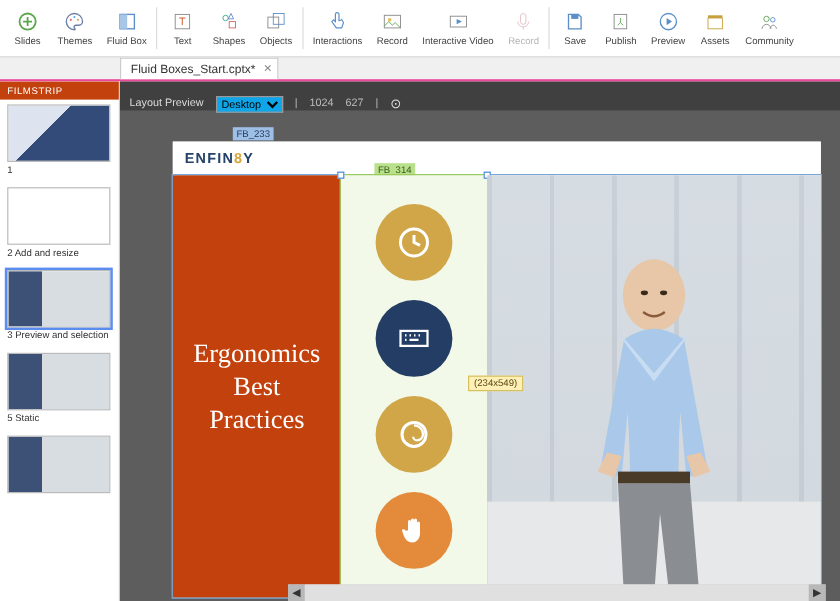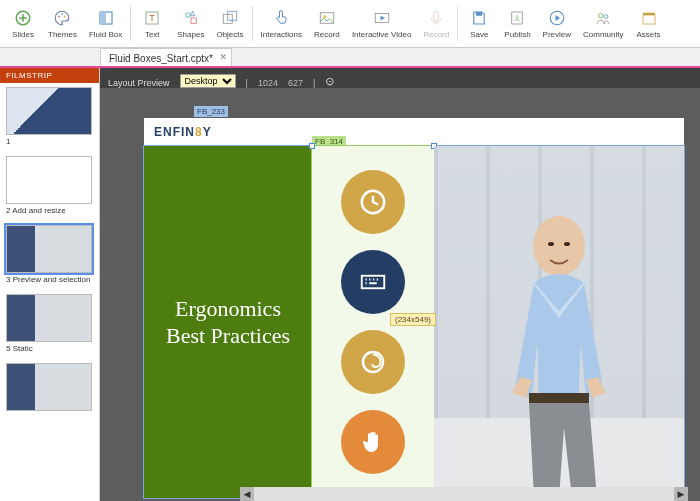--- a/index.html
+++ b/index.html
@@ -14,35 +14,35 @@
   .tab .close { position: absolute; right: 4px; top: 3px; font-size: 9px; color: #888; cursor: pointer; }
   .body { display: flex; height: 433px; }
   .filmstrip { width: 100px; background: #fff; border-right: 1px solid #ccc; display: flex; flex-direction: column; }
   .filmhdr { background: #c2410c; color: #fff; font-size: 8px; padding: 3px 6px; letter-spacing: 0.5px; }
   .thumbs { flex: 1; overflow-y: auto; padding: 4px 6px; }
   .thumb { margin-bottom: 10px; }
   .thumb .timg { width: 86px; height: 48px; background: #fff; border: 1px solid #bbb; position: relative; overflow: hidden; }
   .thumb.sel .timg { outline: 2px solid #5b8def; }
   .thumb .tlbl { font-size: 8px; color: #333; margin-top: 2px; }
   .canvas { flex: 1; background: #5d5d5d; position: relative; overflow: hidden; }
-  .prevbar { height: 20px; background: #404040; display: flex; align-items: flex-end; gap: 10px; padding: 0 8px; color: #ddd; font-size: 9px; }
-  .prevbar select { font-size: 9px; height: 14px; background: #fef9c3; border: 1px solid #999; }
+  .prevbar { height: 20px; background: #404040; display: flex; align-items: flex-start; gap: 10px; padding: 12px 8px; color: #ddd; font-size: 9px; }
+  .prevbar select { font-size: 9px; height: 14px; background: #0ea5e9; border: 1px solid #999; }
   .prevbar .dim { color: #bbb; }
   .stage { position: absolute; left: 44px; top: 50px; width: 540px; height: 380px; background: #fff; }
   .scrollbar-h { position: absolute; left: 140px; bottom: 0; right: 12px; height: 14px; background: #ccc; display: flex; align-items: stretch; }
   .scrollbar-h .arrow { width: 14px; background: #b8b8b8; display:flex; align-items:center; justify-content:center; font-size:9px; color:#333;}
   .scrollbar-h .track { flex:1; background:#e0e0e0; }
   .brandbar { height: 28px; background: #fff; display: flex; align-items: center; padding-left: 10px; position:relative;text-align:right; }
   .brand { font-family: Arial Black, Arial; font-weight: 800; font-size: 12px; letter-spacing: 1px; color: #24426a; }
   .brand .y { color: #d7a63c; }
   .fbtag { position:absolute; font-size:8px; padding:1px 3px; }
   .fb233 { left:50px; top:-12px; background:#9dbfe6; color:#2a3b5a; }
   .fb314 { left:168px; top:18px; background:#b9e08a; color:#3a5a1a; }
   .slide { display: flex; height: 352px; outline:1px solid #7aa6d8; position:relative; }
-  .col-left { width: 168px; background: #4d7c0f; display: flex; align-items: center; justify-content: center; padding: 10px; }
+  .col-left { width: 140px; background: #c2410c; display: flex; align-items: center; justify-content: center; padding: 10px; }
   .ergotitle { font-family: "Brush Script MT","Segoe Script",cursive; color: #fff; font-size: 22px; text-align: center; line-height: 1.25; }
   .col-mid { width: 122px; background: #f2f9e8; outline:1px solid #9acb5f; display: flex; flex-direction: column; align-items: center; justify-content: space-evenly; padding: 8px 0; position:relative; }
   .circ { width: 64px; height: 64px; border-radius: 50%; display:flex; align-items:center; justify-content:center; }
   .circ svg { width: 30px; height: 30px; fill:#fff; }
   .c-gold { background: #d0a648; }
   .c-navy { background: #233d64; }
   .c-orng { background: #e38b3a; }
   .col-right { flex: 1; background: linear-gradient(#d9dee3,#cfd5da); position: relative; overflow: hidden; }
   .windows { position:absolute; inset:0; background: repeating-linear-gradient(90deg,#b9c2cb 0 4px,#d4dbe2 4px 52px), repeating-linear-gradient(0deg,#b9c2cb 0 4px,transparent 4px 90px); opacity:0.5;}
   .floor { position:absolute; bottom:0; left:0; right:0; height:80px; background:#e6e8ea; }
@@ -180,35 +180,35 @@
         <svg viewBox="0 0 24 24">
           <circle cx="12" cy="12" r="9" fill="none" stroke="#5a8fc8" stroke-width="1.5"></circle>
           <path d="M10 8l6 4-6 4z" fill="#5a8fc8"></path>
         </svg>
       </span>
     <span>Preview</span>
   </div>
   <div class="ribbon-btn">
     <span class="ico">
         <svg viewBox="0 0 24 24">
+          <rect x="4" y="8" width="16" height="12" fill="none" stroke="#c8a040"></rect>
+          <rect x="4" y="5" width="16" height="3" fill="#c8a040"></rect>
+        </svg>
+      </span>
+    <span>Assets</span>
+  </div>
+  <div class="ribbon-btn">
+    <span class="ico">
+        <svg viewBox="0 0 24 24">
           <circle cx="9" cy="9" r="3" fill="none" stroke="#5aa84c"></circle>
           <circle cx="16" cy="10" r="2.5" fill="none" stroke="#5a8fc8"></circle>
           <path d="M4 20c0-3 3-5 5-5s5 2 5 5M13 20c0-2 2-4 3.5-4s3.5 2 3.5 4" fill="none" stroke="#888"></path>
         </svg>
       </span>
     <span>Community</span>
-  </div>
-  <div class="ribbon-btn">
-    <span class="ico">
-        <svg viewBox="0 0 24 24">
-          <rect x="4" y="8" width="16" height="12" fill="none" stroke="#c8a040"></rect>
-          <rect x="4" y="5" width="16" height="3" fill="#c8a040"></rect>
-        </svg>
-      </span>
-    <span>Assets</span>
   </div>
 </div>
 
 <div class="tabbar">
   <div class="tab">
     <span>Fluid Boxes_Start.cptx*</span>
     <span class="close">✕</span>
   </div>
 </div>
 

